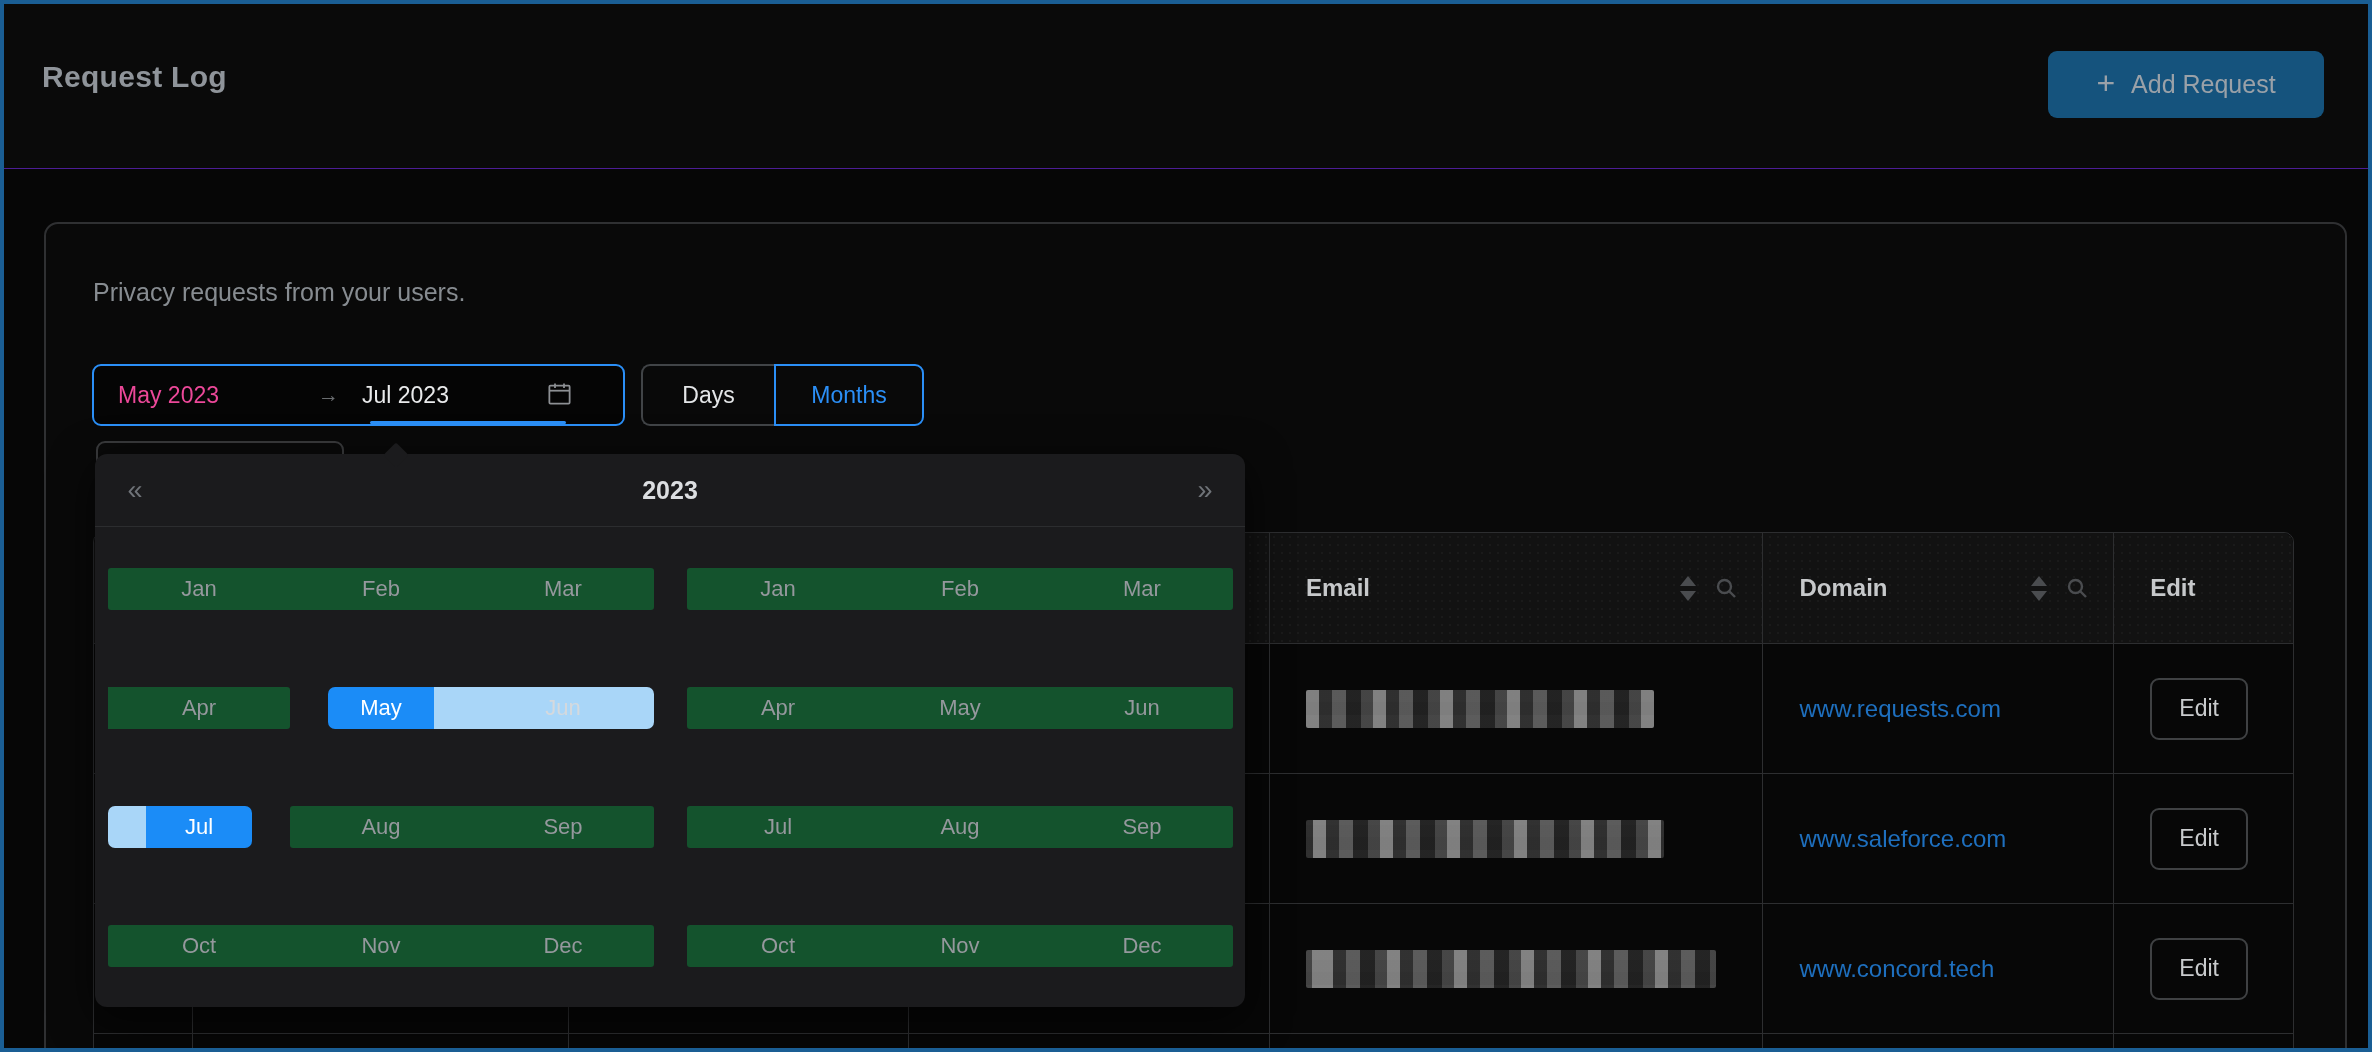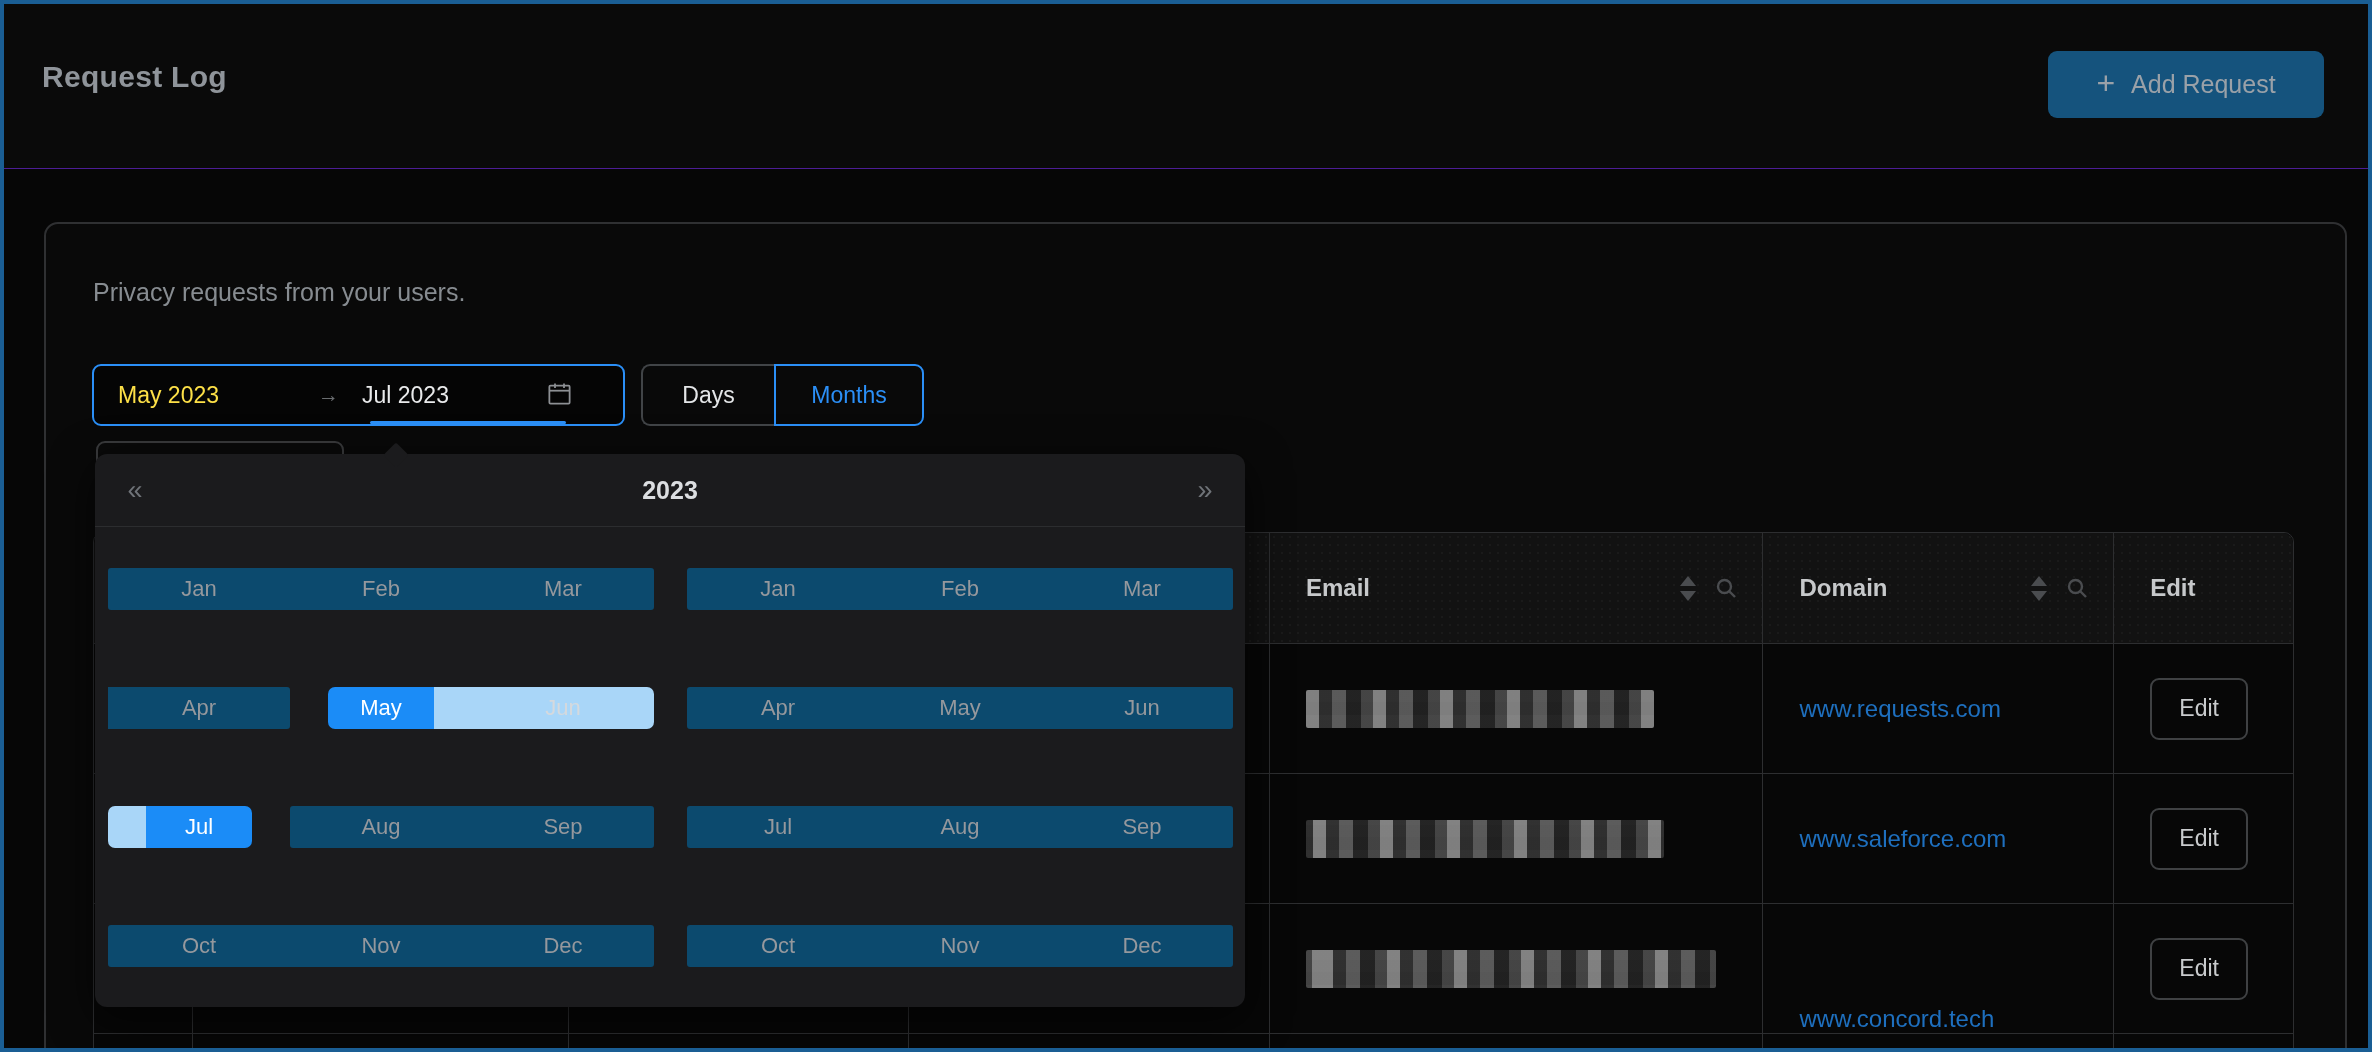--- a/index.html
+++ b/index.html
@@ -20,21 +20,21 @@
 
   
   .card { position:absolute; left:40px; top:218px; width:2303px; height:870px;
           background:#090909; border:2px solid #2f3032; border-radius:14px; }
   .card-desc { position:absolute; left:89px; top:274px; font-size:25px; color:#878c91; }
 
   
   .range-picker { position:absolute; left:88px; top:360px; width:533px; height:62px;
                   border:2px solid #2b8ff7; border-radius:9px; background:#050505;
                   display:flex; align-items:center; z-index:6; }
-  .range-picker .start { margin-left:24px; width:200px; font-size:23px; color:#fde047; }
+  .range-picker .start { margin-left:24px; width:200px; font-size:23px; color:#ec4899; }
   .range-picker .sep { color:#6a6d70; font-size:21px; width:44px; }
   .range-picker .end { width:178px; font-size:23px; color:#e9eaeb; }
   .range-picker .cal-ico { margin-left:6px; }
   .active-bar { position:absolute; left:276px; bottom:0; width:196px; height:3px;
                 background:#2b8ff7; border-radius:2px; }
 
   
   .view-toggle { position:absolute; left:637px; top:360px; height:62px; display:flex; z-index:6; }
   .seg { height:62px; display:flex; align-items:center; justify-content:center;
          font-size:23px; background:transparent; font-family:inherit; cursor:pointer; }
@@ -57,21 +57,21 @@
   .year-nav { width:52px; text-align:center; font-size:27px; color:#6f7378; background:none;
               border:none; cursor:pointer; font-family:inherit; }
   .year-label { flex:1; text-align:center; font-size:25px; font-weight:bold; color:#dcdee1; }
   .popup-body { display:flex; gap:33px; padding:41px 12px 0 13px; }
   .cal-panel { width:546px; }
   .mrow { display:flex; height:42px; margin-bottom:77px; }
   .mrow:last-child { margin-bottom:0; }
   .mcell { width:182px; height:42px; position:relative; text-align:center; line-height:42px;
            font-size:22px; color:#95989d; cursor:pointer; }
   .mcell .lbl { position:relative; z-index:2; }
-  .mcell.disabled { background:#0c4a6e; cursor:default; }
+  .mcell.disabled { background:#14532d; cursor:default; }
   .mcell.disabled.run-start { border-radius:3px 0 0 3px; }
   .mcell.disabled.run-end { border-radius:0 3px 3px 0;text-align:center; }
   .mcell.start { color:#fff; }
   .mcell.start::before { content:''; position:absolute; left:144px; right:0; top:0; bottom:0;
                          background:#a9d6f8; }
   .mcell.start::after { content:''; position:absolute; left:38px; width:106px; top:0; bottom:0;
                         background:#1b8cf7; border-radius:7px 0 0 7px; }
   .mcell.end { color:#fff; }
   .mcell.end::before { content:''; position:absolute; left:0; width:38px; top:0; bottom:0;
                        background:#a9d6f8; border-radius:7px 0 0 7px; }
@@ -204,21 +204,21 @@
           </div>
         </div>
         <div class="t-row">
           <div class="td" style="width: 99px;"></div>
           <div class="td" style="width: 376px;"></div>
           <div class="td" style="width: 341px;"></div>
           <div class="td" style="width: 361px;"></div>
           <div class="td" style="width: 494px;">
             <div class="redacted" style="width: 410px; background-position: 14px 10px;"></div>
           </div>
-          <div class="td" style="width: 351px; align-items: flex-end;">
+          <div class="td" style="width: 351px;">
             <a class="domain-link">www.concord.tech</a>
           </div>
           <div class="td" style="width: 179px;">
             <button class="edit-btn">Edit</button>
           </div>
         </div>
         <div class="t-row">
           <div class="td" style="width: 99px;"></div>
           <div class="td" style="width: 376px;"></div>
           <div class="td" style="width: 341px;"></div>

